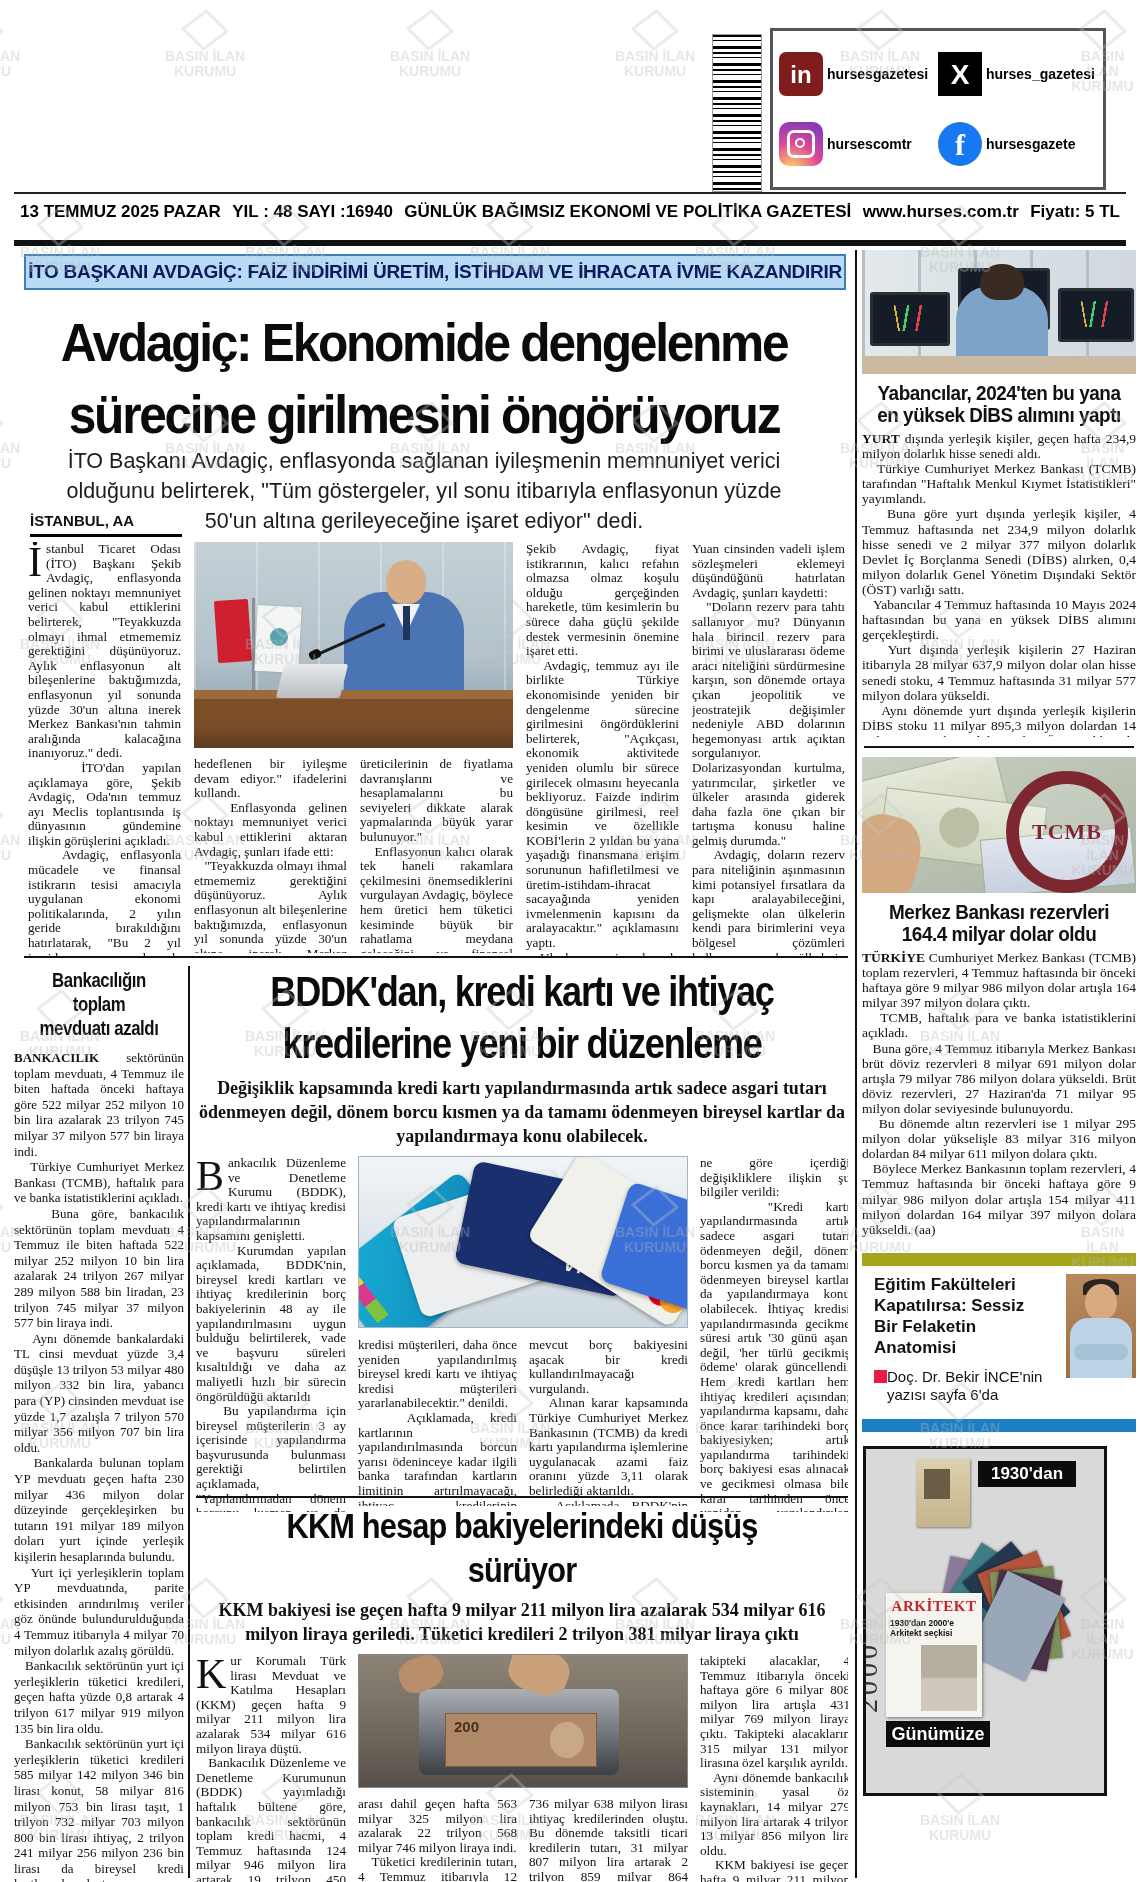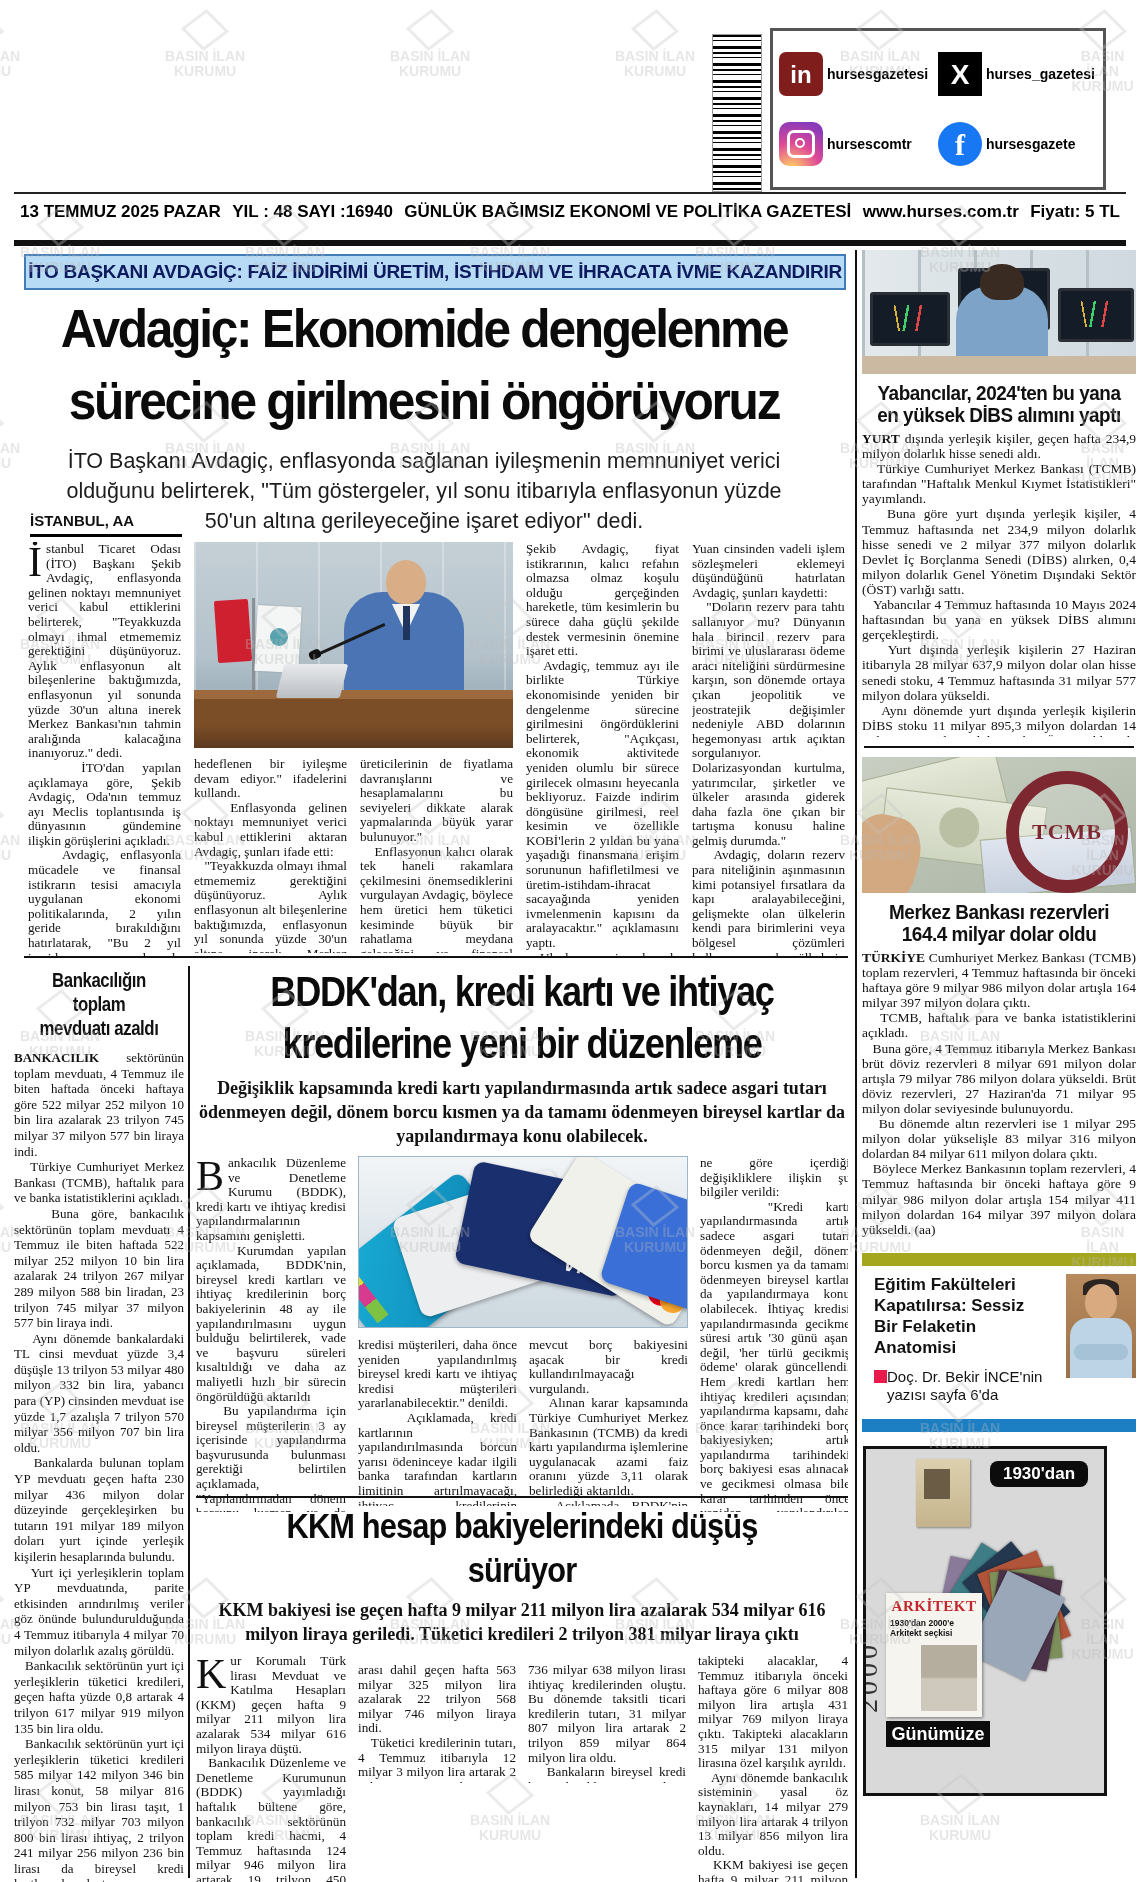--- a/index.html
+++ b/index.html
@@ -30,21 +30,21 @@
   .si-cam:after{content:"";position:absolute;left:5px;top:5px;width:6px;height:6px;border:2px solid #fff;border-radius:50%;}
   .si-facebook{background:#1877f2;border-radius:50%;font-size:30px;font-family:"Liberation Serif",serif;}
   .rule-thin{position:absolute;left:14px;top:192px;width:1112px;height:2px;background:#222;}
   .dateline{position:absolute;left:20px;top:202px;width:1100px;display:flex;justify-content:space-between;
             align-items:center;font:bold 17px "Liberation Sans",sans-serif;color:#000;z-index:2;}
   .rule-thick{position:absolute;left:14px;top:240px;width:1112px;height:6px;background:#111;}
   
   .kicker{position:absolute;left:24px;top:254px;width:818px;height:32px;background:#b7dbf4;
           border:2px solid #3f7cb8;display:flex;align-items:center;justify-content:center;
           font:bold 19px "Liberation Sans",sans-serif;color:#0d1a5e;letter-spacing:-.3px;z-index:2;}
-  .headline{position:absolute;left:0;top:292px;width:848px;text-align:center;z-index:2;
+  .headline{position:absolute;left:0;top:306px;width:848px;text-align:center;z-index:2;
             font-family:"Liberation Sans",sans-serif;font-weight:bold;color:#0b0b0b;}
   .headline div{font-size:54px;line-height:72px;letter-spacing:-2.5px;transform:scaleX(.92);}
   .deck{position:absolute;left:40px;top:446px;width:768px;text-align:center;z-index:2;
         font:21.5px/30px "Liberation Sans",sans-serif;color:#1c1c1c;}
   .byline{position:absolute;left:30px;top:512px;width:152px;border-bottom:3px solid #000;padding-bottom:5px;
           font:bold 15px "Liberation Sans",sans-serif;z-index:2;}
   .lead-body{position:absolute;left:28px;top:542px;width:820px;height:414px;display:flex;gap:13px;
              overflow:hidden;z-index:2;}
   .bcol{font-size:13.2px;line-height:14.6px;text-align:justify;overflow:hidden;}
   .btxt{white-space:pre-wrap;}
@@ -173,21 +173,21 @@
   .pt-tie{position:absolute;left:32px;top:48px;width:6px;height:26px;background:#5d2f3a;}
   .pt-mustache{position:absolute;left:26px;top:32px;width:18px;height:5px;border-radius:3px;background:#3a2f28;}
   
   .adbox{position:relative;margin-top:14px;margin-left:1px;width:238px;height:344px;border:3px solid #111;
          background:#d9d9d9;overflow:hidden;}
   .ad-cover-sm{position:absolute;left:50px;top:10px;width:54px;height:68px;background:#d9cbA8;
                background:linear-gradient(180deg,#ddd0ae,#c4b48d);box-shadow:1px 1px 2px rgba(0,0,0,.4);}
   .ad-cover-sm:after{content:"";position:absolute;left:8px;top:10px;width:26px;height:30px;background:#6b5d45;}
   .ad-badge{position:absolute;background:#0c0c0c;color:#fff;display:flex;align-items:center;justify-content:center;
             font-family:"Liberation Sans",sans-serif;font-weight:bold;}
-  .ad-badge-top{left:124px;top:12px;width:98px;height:26px;font-size:17px;border-radius:8px;}
+  .ad-badge-top{left:112px;top:12px;width:98px;height:26px;font-size:17px;}
   .ad-badge-bottom{left:20px;top:272px;width:104px;height:26px;font-size:18px;}
   .fan{position:absolute;left:88px;top:70px;width:140px;height:190px;}
   .fan i{position:absolute;left:40px;top:50px;width:64px;height:92px;box-shadow:0 0 3px rgba(0,0,0,.45);}
   .fan i:nth-child(1){transform:rotate(-78deg) translate(10px,-40px);background:#8a7a9a;}
   .fan i:nth-child(2){transform:rotate(-58deg) translate(6px,-30px);background:#3e7d86;}
   .fan i:nth-child(3){transform:rotate(-40deg) translate(4px,-20px);background:#23384e;}
   .fan i:nth-child(4){transform:rotate(-22deg) translate(2px,-10px);background:#b0543a;}
   .fan i:nth-child(5){transform:rotate(-6deg);background:#7d8f5a;}
   .fan i:nth-child(6){transform:rotate(10deg) translate(-2px,6px);background:#4a3148;}
   .fan i:nth-child(7){transform:rotate(26deg) translate(-4px,14px);background:#9aa7b8;}
@@ -348,20 +348,29 @@
       <div>KKM hesap bakiyelerindeki düşüş sürüyor</div>
     </div>
     <div class="c-deck">KKM bakiyesi ise geçen hafta 9 milyar 211 milyon lira azalarak 534 milyar 616 milyon liraya geriledi. Tüketici kredileri 2 trilyon 381 milyar liraya çıktı</div>
     <div class="c-body">
       <div class="bcol side">
         <span class="dropcap">K</span><span class="btxt">ur Korumalı Türk lirası Mevduat ve Katılma Hesapları (KKM) geçen hafta 9 milyar 211 milyon lira azalarak 534 milyar 616 milyon liraya düştü.
    Bankacılık Düzenleme ve Denetleme Kurumunun (BDDK) yayımladığı haftalık bültene göre, bankacılık sektörünün toplam kredi hacmi, 4 Temmuz haftasında 124 milyar 946 milyon lira artarak 19 trilyon 450 milyar 153 milyon liradan, 19 trilyon 575 milyar 99 milyon liraya çıktı.
    Bankacılık sektöründe toplam mevduat ise bankalar</span>
       </div>
       <div class="c-mid">
+        <div class="money-photo">
+          <div class="mp-machine"></div>
+          <div class="mp-hand"></div>
+          <div class="mp-hand2"></div>
+          <div class="mp-note">
+            <span class="val">200</span>
+            <span class="mp-oval"></span>
+          </div>
+        </div>
         <div class="subcols">
           <div class="bcol"><span class="btxt">arası dahil geçen hafta 563 milyar 325 milyon lira azalarak 22 trilyon 568 milyar 746 milyon liraya indi.
    Tüketici kredilerinin tutarı, 4 Temmuz itibarıyla 12 milyar 3 milyon lira artarak 2 trilyon 381 milyar 289 milyon liraya yükseldi.
    Söz konusu tutarın 585 milyar 768 milyon lirası konut, 58 milyar 883 milyon lirası taşıt ve 1 trilyon</span></div>
           <div class="bcol"><span class="btxt">736 milyar 638 milyon lirası ihtiyaç kredilerinden oluştu. Bu dönemde taksitli ticari kredilerin tutarı, 31 milyar 807 milyon lira artarak 2 trilyon 859 milyar 864 milyon lira oldu.
    Bankaların bireysel kredi kartı alacakları ise yüzde 1 artarak 2 trilyon 241 milyar 642 milyon lira düzeyinde gerçekleşti.
    Bireysel kredi kartı alacaklarının 748 milyar 301 milyon lirasını taksitli, 1 trilyon 493 milyar 341 milyon lirasını taksitsiz borçlar oluşturdu.
    Bankacılık sektöründe</span></div>
         </div>
       </div>

